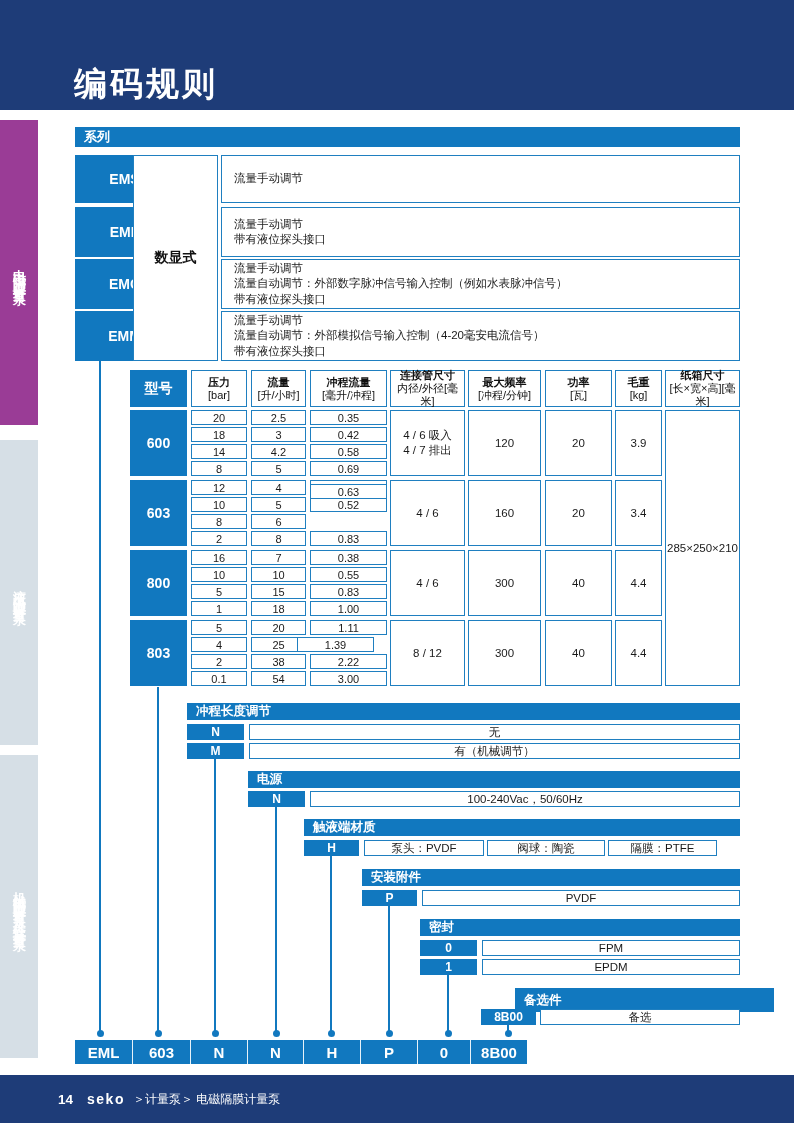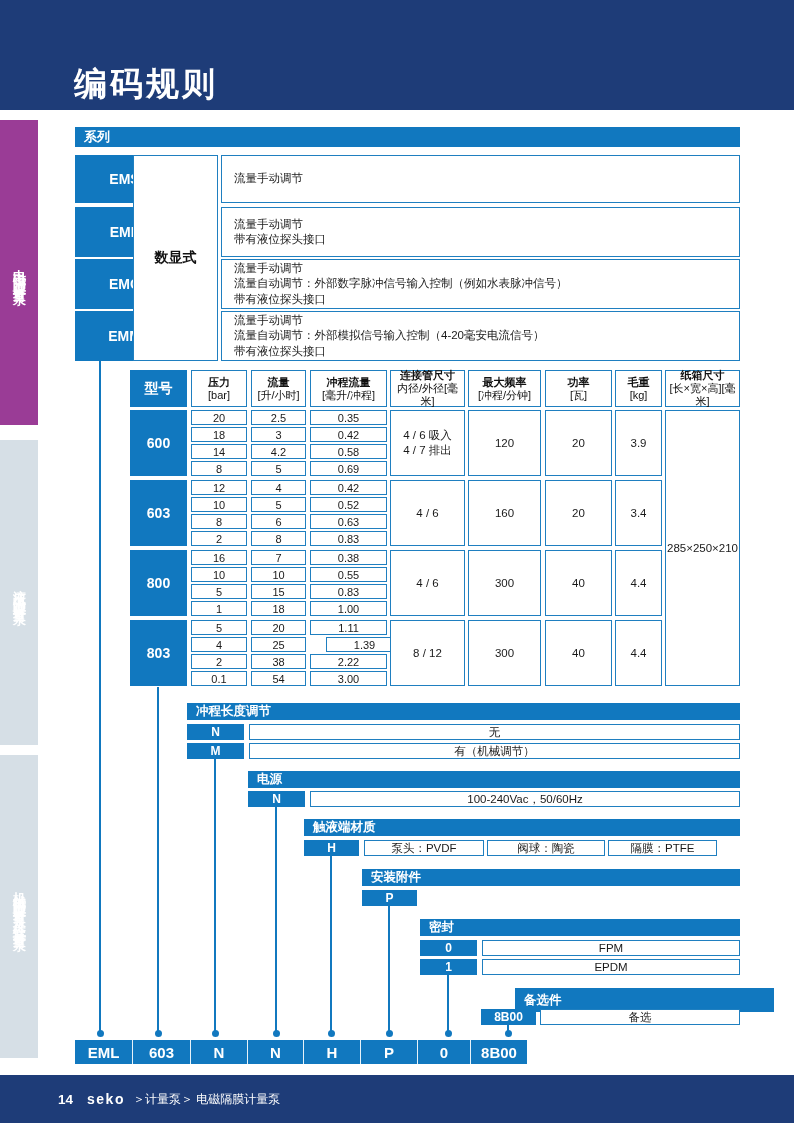--- a/index.html
+++ b/index.html
@@ -163,21 +163,21 @@
       </div>
       <div class="model-cell" style="left: 130px; top: 480px; width: 57px; height: 66px;">603</div>
       <div class="cell" style="left: 191px; top: 480px; width: 56px; height: 15px;">12</div>
       <div class="cell" style="left: 251px; top: 480px; width: 55px; height: 15px;">4</div>
       <div class="cell" style="left: 310px; top: 480px; width: 77px; height: 15px;">0.42</div>
       <div class="cell" style="left: 191px; top: 497px; width: 56px; height: 15px;">10</div>
       <div class="cell" style="left: 251px; top: 497px; width: 55px; height: 15px;">5</div>
       <div class="cell" style="left: 310px; top: 497px; width: 77px; height: 15px;">0.52</div>
       <div class="cell" style="left: 191px; top: 514px; width: 56px; height: 15px;">8</div>
       <div class="cell" style="left: 251px; top: 514px; width: 55px; height: 15px;">6</div>
-      <div class="cell" style="left: 310px; top: 514px; width: 77px; height: 15px;">0.63</div>
+      <div class="cell" style="left: 310px; top: 484px; width: 77px; height: 15px;">0.63</div>
       <div class="cell" style="left: 191px; top: 531px; width: 56px; height: 15px;">2</div>
       <div class="cell" style="left: 251px; top: 531px; width: 55px; height: 15px;">8</div>
       <div class="cell" style="left: 310px; top: 531px; width: 77px; height: 15px;">0.83</div>
       <div class="span-cell" style="left: 390px; top: 480px; width: 75px; height: 66px;">
         <div>4 / 6</div>
       </div>
       <div class="span-cell" style="left: 468px; top: 480px; width: 73px; height: 66px;">
         <div>160</div>
       </div>
       <div class="span-cell" style="left: 545px; top: 480px; width: 67px; height: 66px;">
@@ -210,21 +210,21 @@
       </div>
       <div class="span-cell" style="left: 615px; top: 550px; width: 47px; height: 66px;">
         <div>4.4</div>
       </div>
       <div class="model-cell" style="left: 130px; top: 620px; width: 57px; height: 66px;">803</div>
       <div class="cell" style="left: 191px; top: 620px; width: 56px; height: 15px;">5</div>
       <div class="cell" style="left: 251px; top: 620px; width: 55px; height: 15px;">20</div>
       <div class="cell" style="left: 310px; top: 620px; width: 77px; height: 15px;">1.11</div>
       <div class="cell" style="left: 191px; top: 637px; width: 56px; height: 15px;">4</div>
       <div class="cell" style="left: 251px; top: 637px; width: 55px; height: 15px;">25</div>
-      <div class="cell" style="left: 326px; top: 637px; width: 77px; height: 15px;">1.39</div>
+      <div class="cell" style="left: 297px; top: 637px; width: 77px; height: 15px;">1.39</div>
       <div class="cell" style="left: 191px; top: 654px; width: 56px; height: 15px;">2</div>
       <div class="cell" style="left: 251px; top: 654px; width: 55px; height: 15px;">38</div>
       <div class="cell" style="left: 310px; top: 654px; width: 77px; height: 15px;">2.22</div>
       <div class="cell" style="left: 191px; top: 671px; width: 56px; height: 15px;">0.1</div>
       <div class="cell" style="left: 251px; top: 671px; width: 55px; height: 15px;">54</div>
       <div class="cell" style="left: 310px; top: 671px; width: 77px; height: 15px;">3.00</div>
       <div class="span-cell" style="left: 390px; top: 620px; width: 75px; height: 66px;">
         <div>8 / 12</div>
       </div>
       <div class="span-cell" style="left: 468px; top: 620px; width: 73px; height: 66px;">
@@ -258,20 +258,21 @@
     </div>
   <div class="keycell" style="left:304px;top:840px;width:55px;height:16px;">H</div>
   <div class="valbox" style="left:364px;top:840px;width:120px;height:16px;">泵头：PVDF</div>
   <div class="valbox" style="left:487px;top:840px;width:118px;height:16px;">阀球：陶瓷</div>
   <div class="valbox" style="left:608px;top:840px;width:109px;height:16px;">隔膜：PTFE</div>
 
   <div class="bar" style="left:362px;top:869px;width:378px;height:17px;font-size:12.5px;">
       <span>安装附件</span>
     </div>
   <div class="keycell" style="left:362px;top:890px;width:55px;height:16px;">P</div>
+  <div class="valbox" style="left:422px;top:890px;width:318px;height:16px;">PVDF</div>
 
   <div class="bar" style="left:420px;top:919px;width:320px;height:17px;font-size:12.5px;">
       <span>密封</span>
     </div>
   <div class="keycell" style="left:420px;top:940px;width:57px;height:16px;">0</div>
   <div class="valbox" style="left:482px;top:940px;width:258px;height:16px;">FPM</div>
   <div class="keycell" style="left:420px;top:959px;width:57px;height:16px;">1</div>
   <div class="valbox" style="left:482px;top:959px;width:258px;height:16px;">EPDM</div>
 
   <div class="bar" style="left:481px;top:988px;width:259px;height:24px;font-size:12.5px;margin-left:34px;">

